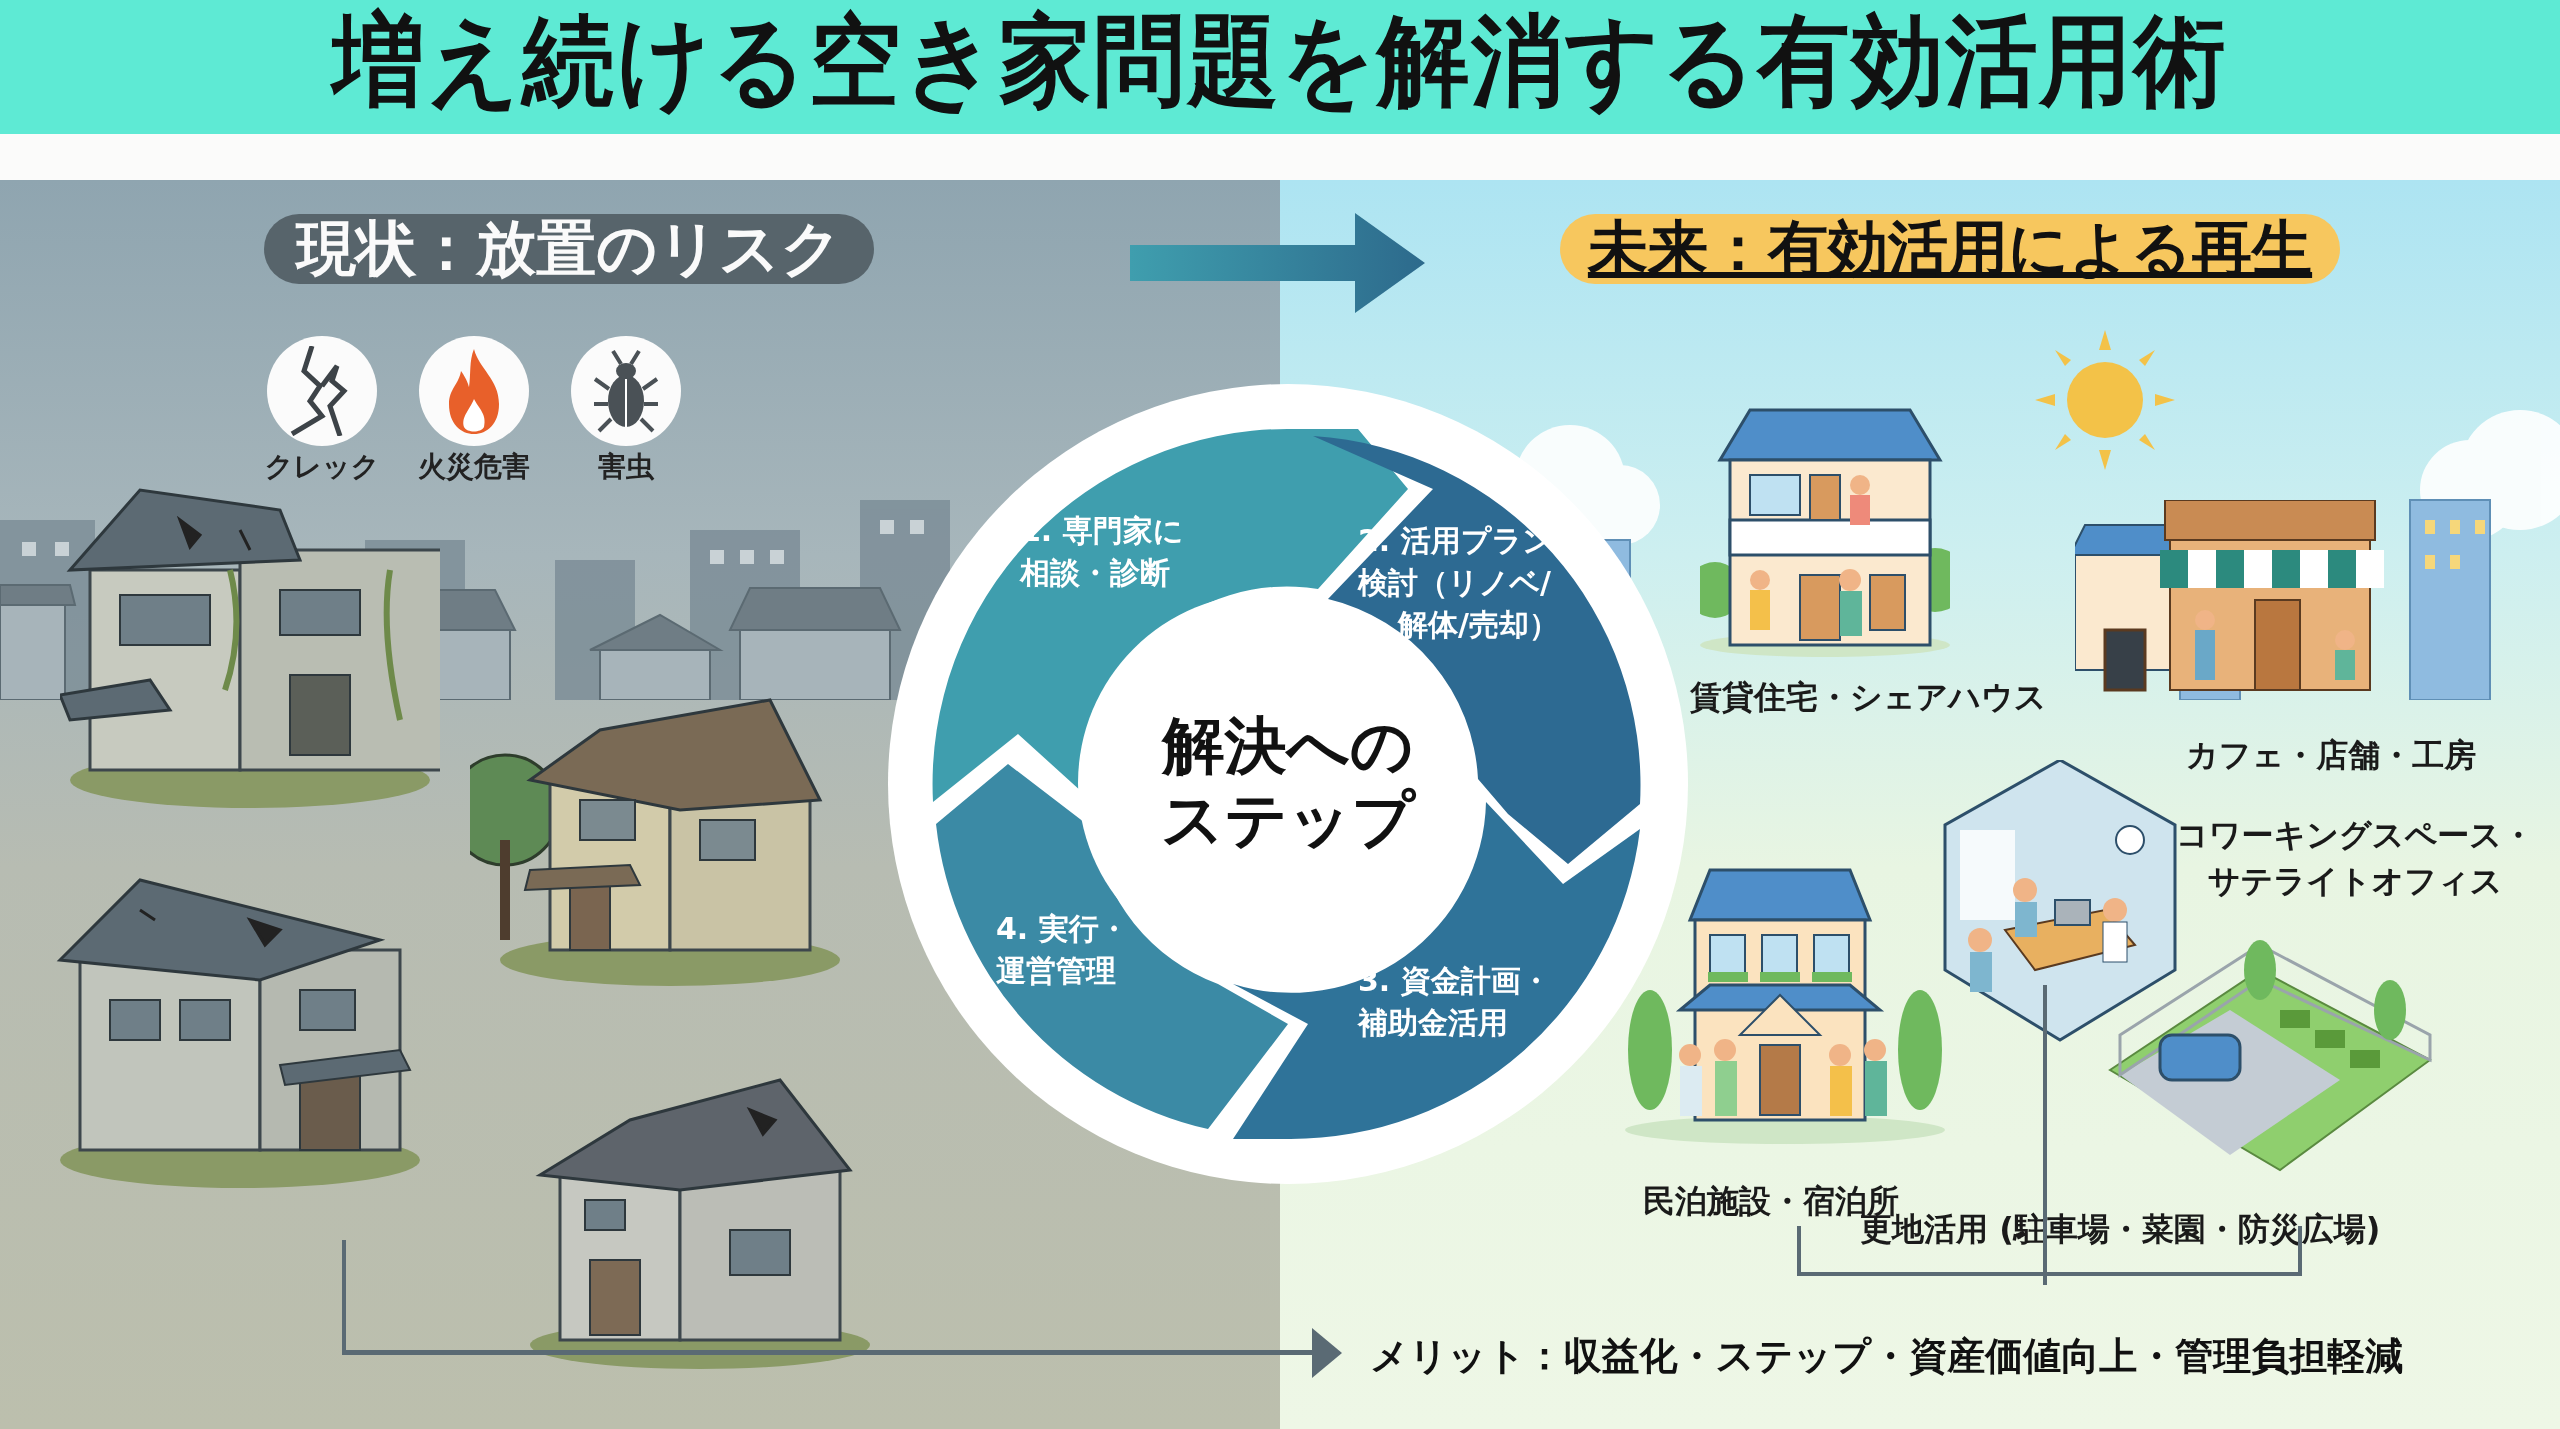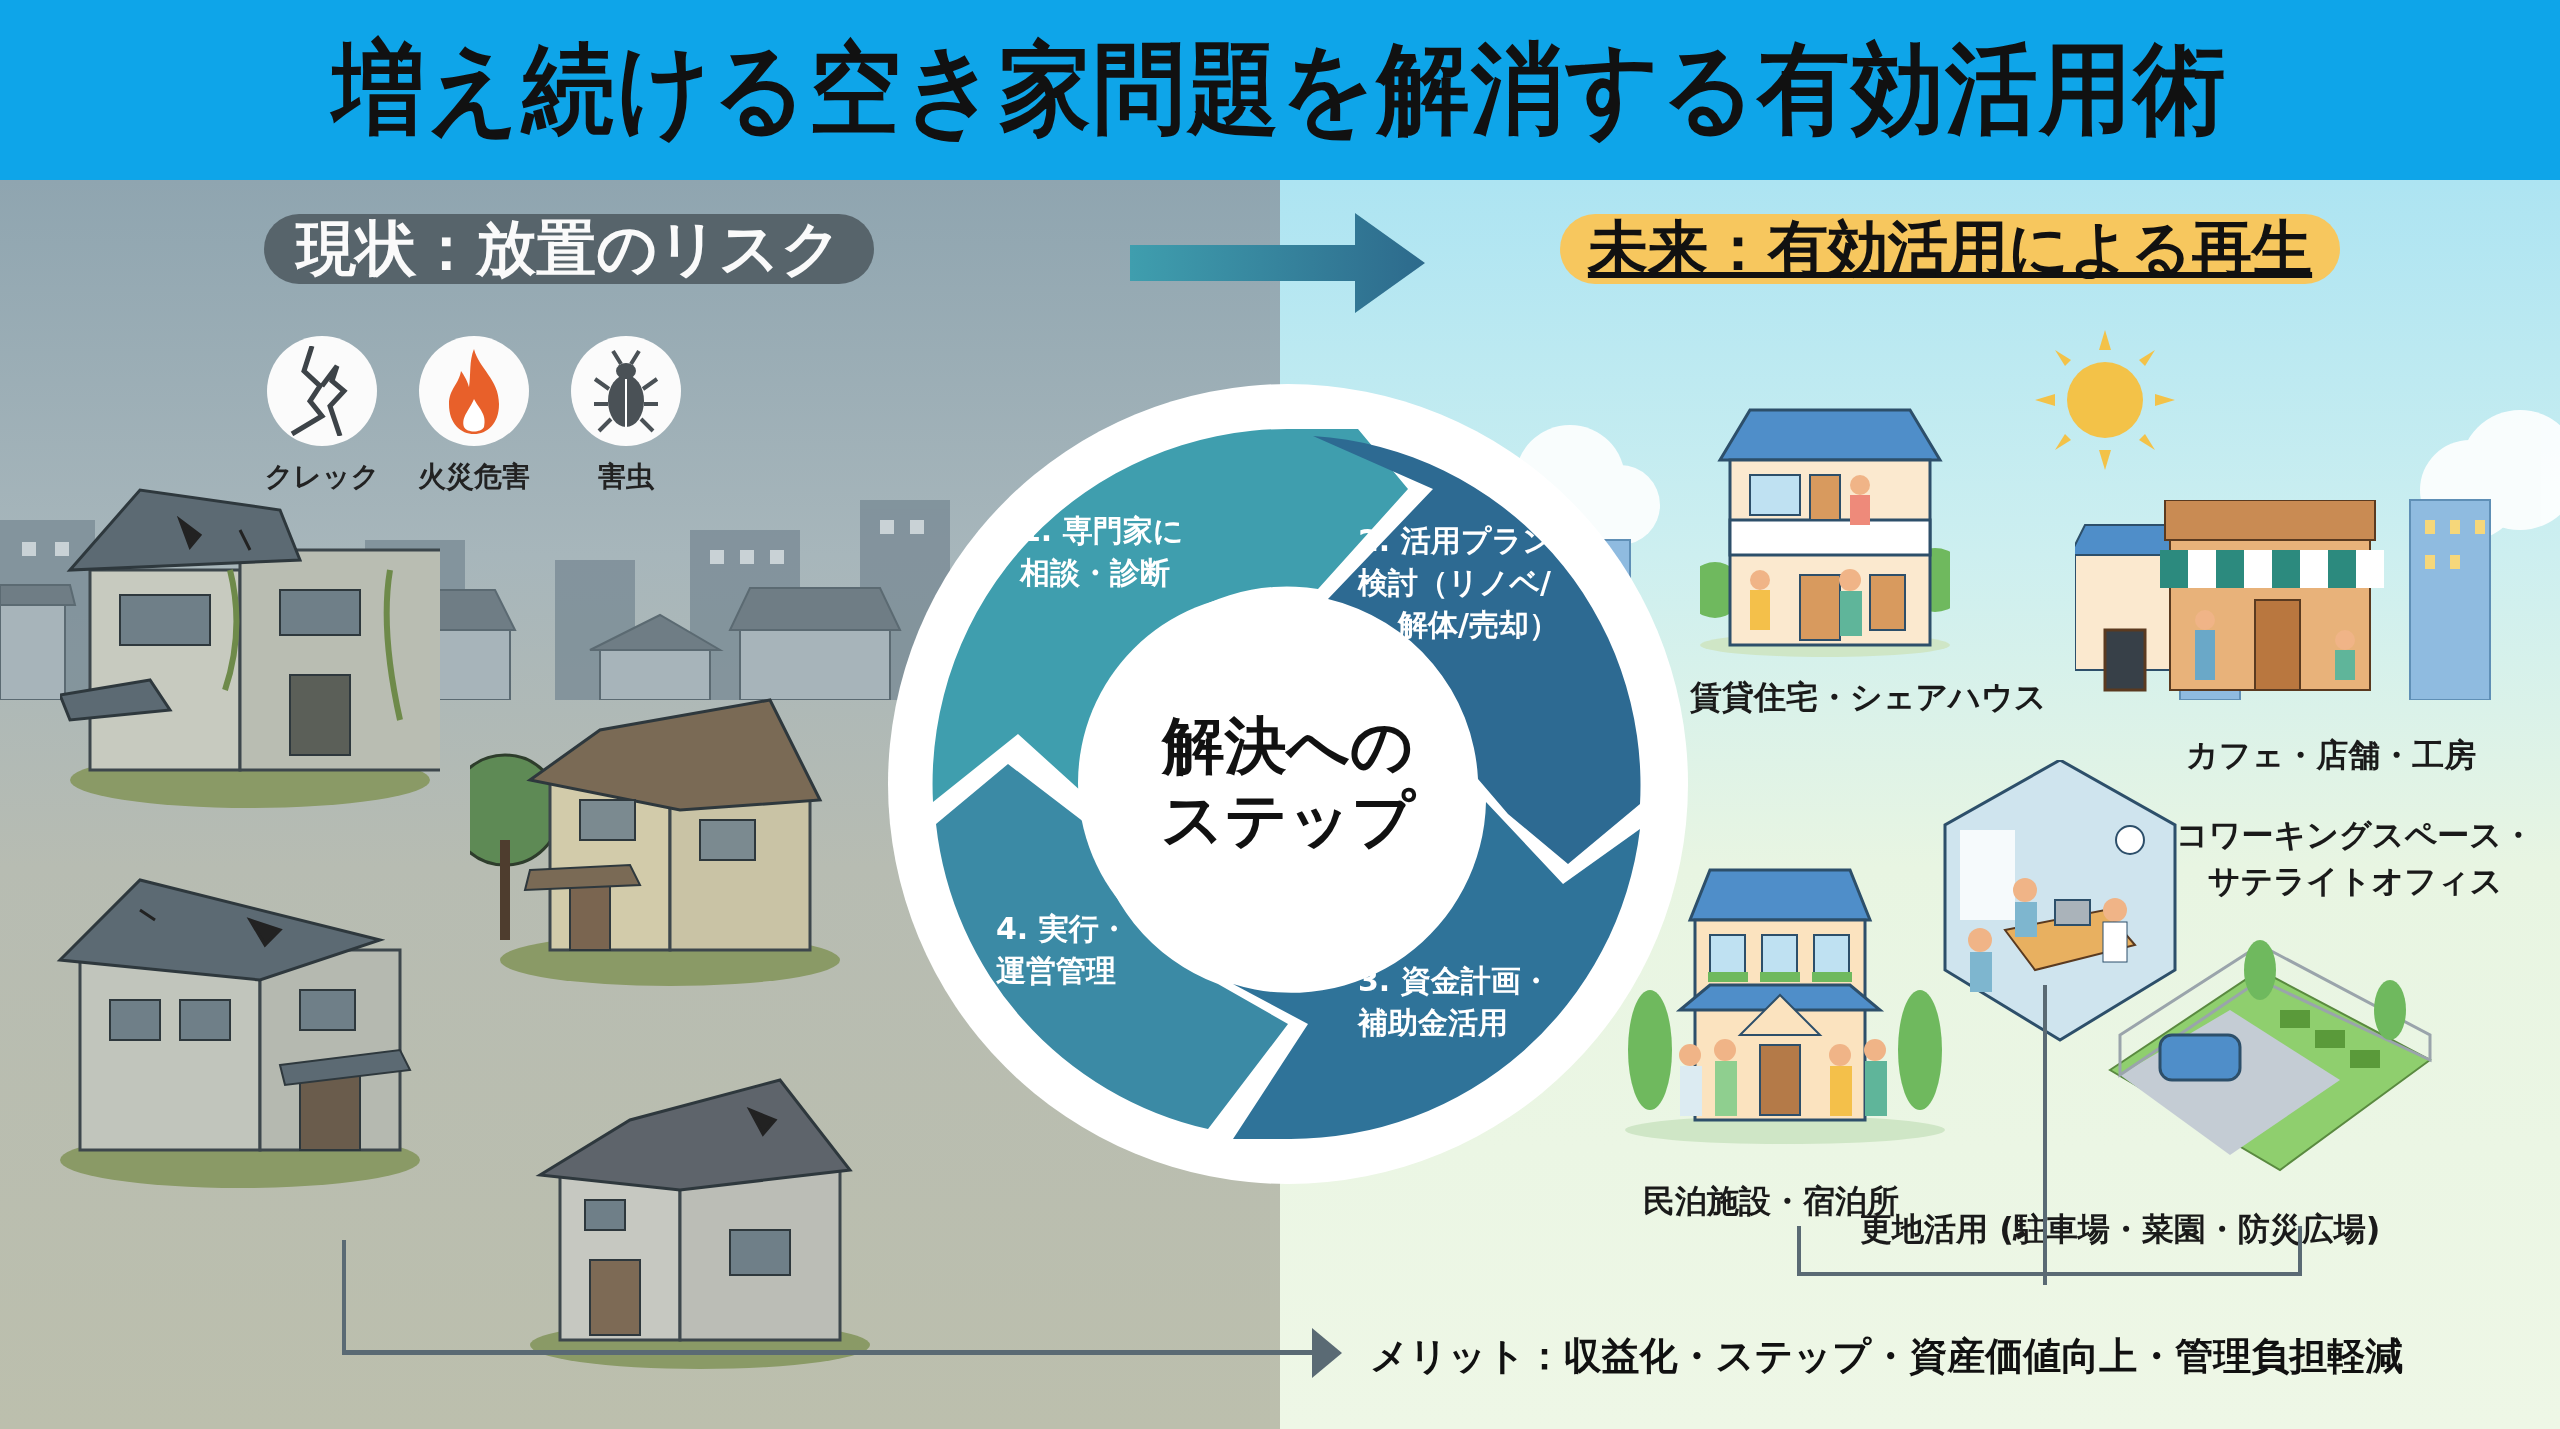--- a/index.html
+++ b/index.html
@@ -1,36 +1,36 @@
 <!DOCTYPE html>
 <html><head>
 <meta charset="utf-8">
 <style>
   * { box-sizing: border-box; margin: 0; padding: 0; }
   html, body { width: 2560px; height: 1429px; overflow: hidden; }
   body { font-family: "DejaVu Sans", "Liberation Sans", sans-serif; background: #fbfbfa; position: relative; }
 
-  .title-bar { position: absolute; left: 0; top: 0; width: 2560px; height: 180px; background: #0ea5e9; display: flex; align-items: center; justify-content: center; }
+  .title-bar { position: absolute; left: 0; top: 0; width: 2560px; height: 134px; background: #5eead4; display: flex; align-items: flex-start; justify-content: center; }
   .title-bar h1 { font-size: 92px; font-weight: 900; color: #111; letter-spacing: 2px; transform: scaleY(1.08); }
 
   .panel-left { position: absolute; left: 0; top: 180px; width: 1280px; height: 1249px;
     background: linear-gradient(180deg, #8fa5b0 0%, #a7b6bb 30%, #b7bcb2 55%, #bcbfad 100%); }
   .panel-right { position: absolute; left: 1280px; top: 180px; width: 1280px; height: 1249px;
     background: linear-gradient(180deg, #ade4f2 0%, #cdeff0 30%, #e8f5e2 55%, #eef7e6 100%); }
 
   .pill { position: absolute; height: 70px; border-radius: 48px; display: flex; align-items: center; justify-content: center; font-size: 60px; font-weight: 700; }
   .pill-left { left: 264px; top: 214px; width: 610px; background: #57646b; color: #fafafa; }
   .pill-right { left: 1560px; top: 214px; width: 780px; background: #f7c75e; color: #111; text-decoration: underline; }
 
   .big-arrow { position: absolute; left: 1130px; top: 213px; width: 300px; height: 100px; }
 
   .risk-icons { position: absolute; left: 266px; top: 336px; display: flex; gap: 40px; }
   .risk { width: 112px; display: flex; flex-direction: column; align-items: center; }
   .risk-circle { width: 110px; height: 110px; border-radius: 50%; background: #fbfbfb; display: flex; align-items: center; justify-content: center; }
-  .risk-label { margin-top: 12px; font-size: 28px; font-weight: 700; color: #222; white-space: nowrap; }
+  .risk-label { margin-top: 2px; font-size: 28px; font-weight: 700; color: #222; white-space: nowrap; }
 
   
   .skyline { position: absolute; }
 
   
   .house { position: absolute; }
 
   
   .cycle { position: absolute; left: 888px; top: 384px; width: 800px; height: 800px; }
   .cycle-center { position: absolute; left: 1078px; top: 593px; width: 380px; height: 380px; border-radius: 50%; background: #fff; display: flex; align-items: center; justify-content: center; text-align: center; }

